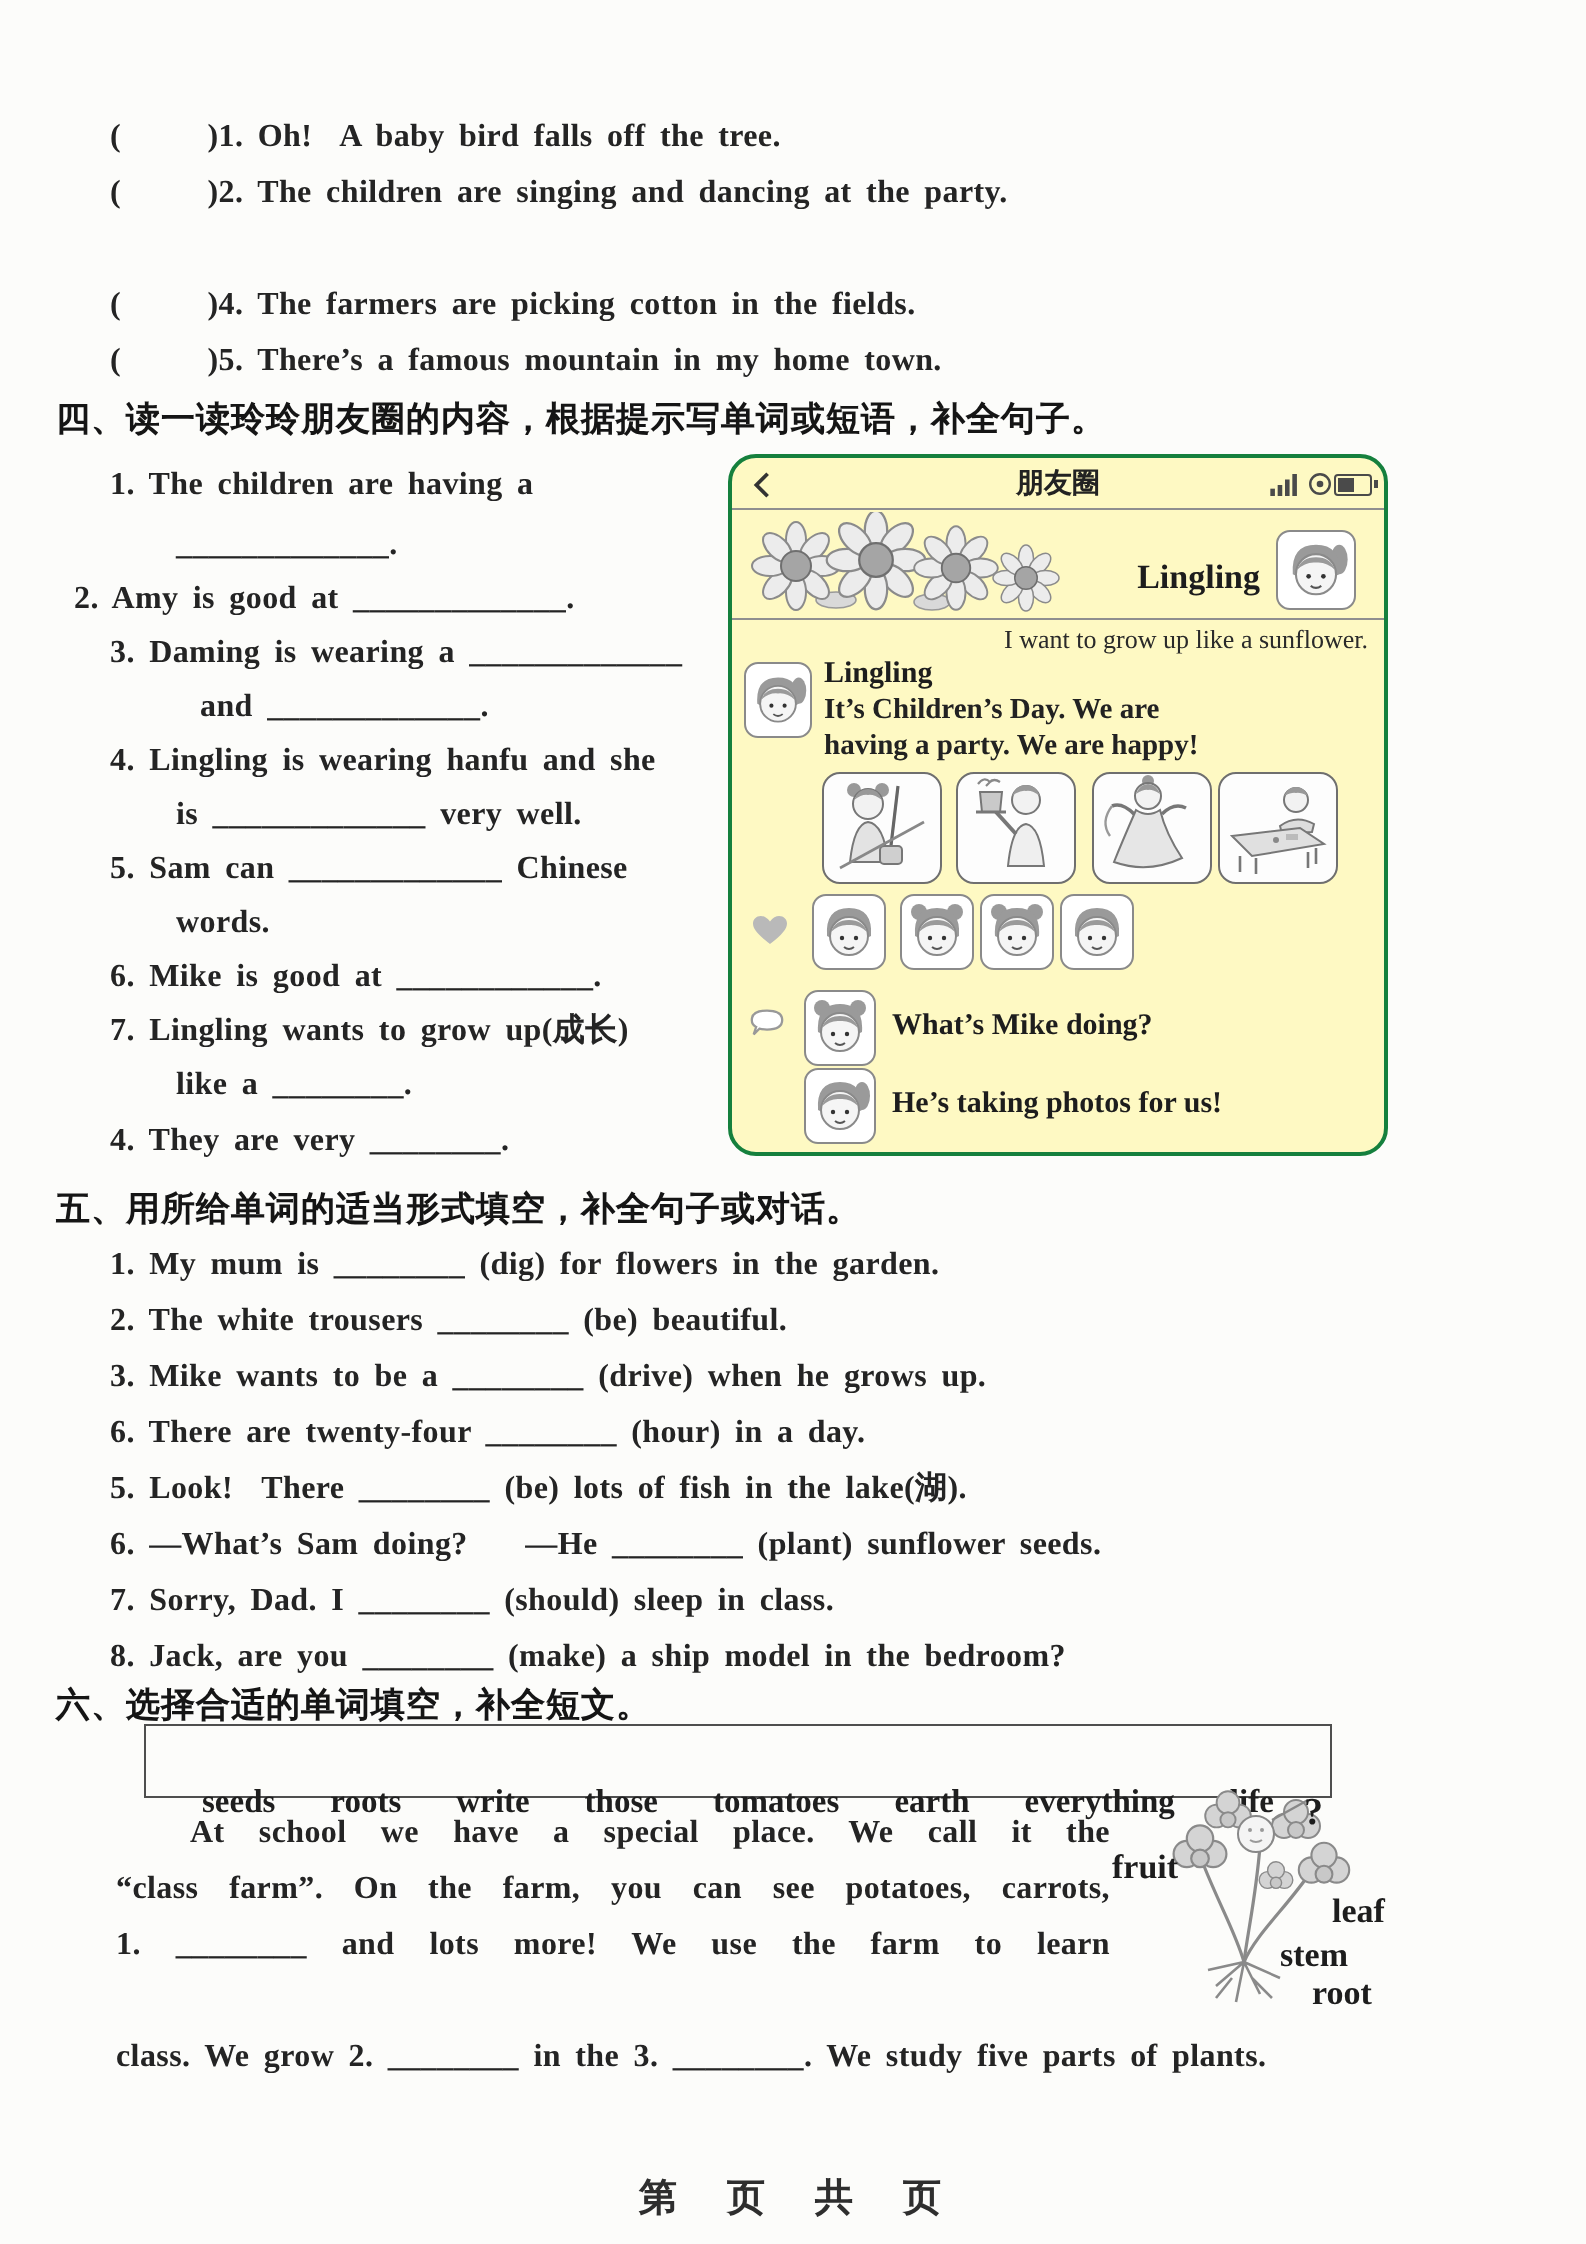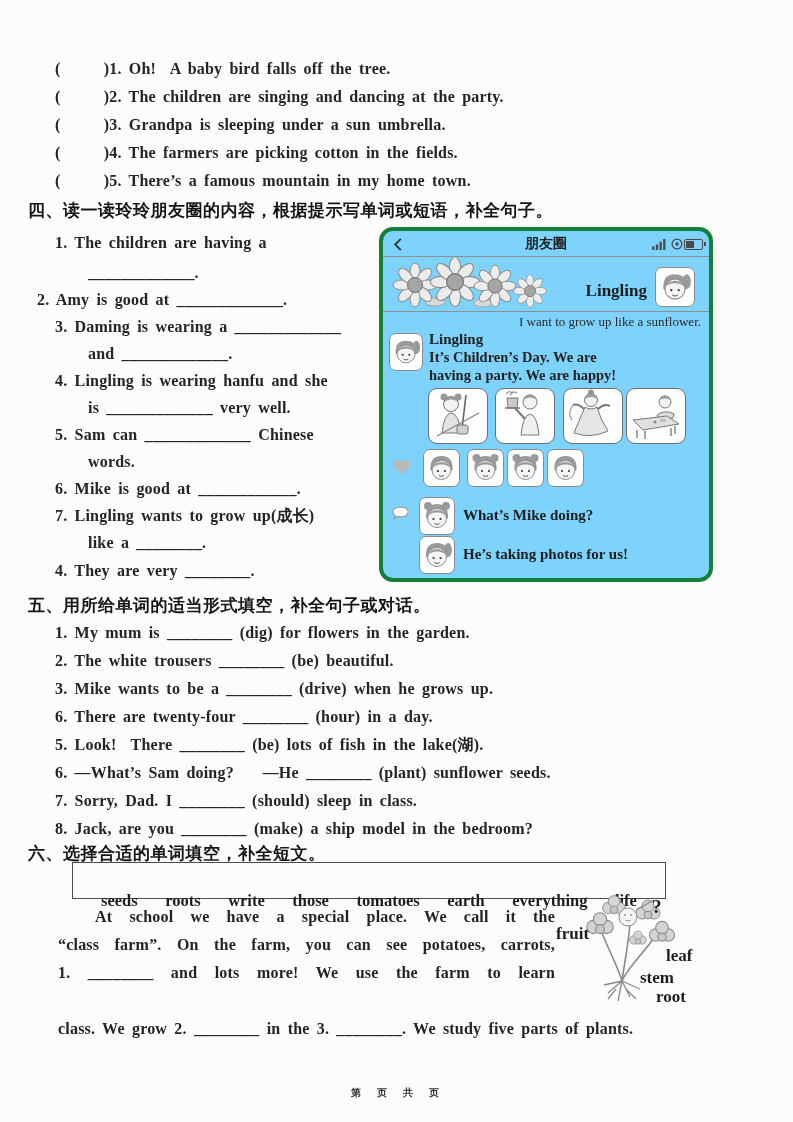--- a/index.html
+++ b/index.html
@@ -5,43 +5,43 @@
   html,body{margin:0;padding:0;background:#ffffff;}
   .page{position:relative;width:793px;height:1122px;background:#fcfcfa;overflow:hidden;
         font-family:"Liberation Serif","DejaVu Serif",serif;}
   .ln{position:absolute;white-space:pre;font-weight:700;font-size:16px;color:#242424;
       word-spacing:3px;letter-spacing:.2px;line-height:22px;}
   .hd{position:absolute;white-space:pre;font-family:"DejaVu Sans",sans-serif;font-weight:700;
       font-size:17px;color:#151515;letter-spacing:.5px;line-height:24px;}
   .it{}
   .just{white-space:normal;text-align:justify;text-align-last:justify;}
   
-  .phone{position:absolute;left:379px;top:227px;width:326px;height:347px;border:4px solid #15803d;
-         border-radius:14px;background:#7dd3fc;}
+  .phone{position:absolute;left:364px;top:227px;width:326px;height:347px;border:2px solid #15803d;
+         border-radius:14px;background:#fef9c3;}
   .p-abs{position:absolute;}
   .p-div{position:absolute;left:0;right:0;border-top:1.2px solid #8f8f8f;}
   .p-title{position:absolute;left:0;right:0;top:4px;text-align:center;
            font-family:"DejaVu Sans",sans-serif;font-weight:700;font-size:14px;color:#222;}
   .p-name{font-weight:700;font-size:17px;color:#1d1d1d;}
   .p-sig{font-weight:400;font-size:13px;color:#2a2a2a;white-space:pre;}
   .p-author{font-weight:700;font-size:15px;color:#1d1d1d;}
   .p-post{font-weight:700;font-size:14.5px;color:#222;white-space:pre;}
   .p-cmt{font-weight:700;font-size:15px;color:#1d1d1d;white-space:pre;}
   .avatar{position:absolute;border:1.4px solid #8a8a8a;border-radius:7px;background:#fff;overflow:hidden;}
   .photo{position:absolute;width:58px;height:54px;border:1.5px solid #6f6f6f;border-radius:9px;background:#fdfdfd;overflow:hidden;}
   .batt{position:absolute;width:17px;height:9px;border:1.3px solid #4a4a4a;border-radius:2px;}
   .batt i{position:absolute;left:1px;top:1px;bottom:1px;width:8px;background:#4a4a4a;}
   .batt:after{content:"";position:absolute;right:-4px;top:2px;width:2.5px;height:4px;background:#4a4a4a;}
   
   .bank{position:absolute;left:72px;top:862px;width:594px;height:37px;border:1.5px solid #4e4e4e;
         display:flex;align-items:center;justify-content:space-between;padding:0 28px;box-sizing:border-box;background:#fcfcfa;}
   .bank span{font-weight:700;font-size:16.5px;color:#1e1e1e;margin-top:40px;}
   .plbl{position:absolute;font-weight:700;font-size:17px;color:#1d1d1d;}
   .foot{position:absolute;left:0;right:0;top:1086px;text-align:center;font-family:"DejaVu Sans",sans-serif;
-        font-size:10px;font-weight:600;color:#2e2e2e;letter-spacing:3px;white-space:pre;}
+        font-size:19px;font-weight:600;color:#2e2e2e;letter-spacing:3px;white-space:pre;}
   svg{display:block;}
 </style>
 </head>
 <body>
 
 <svg width="0" height="0" style="position:absolute" aria-hidden="true">
   <defs>
     <g id="kid-boy">
       <path d="M6 20 Q5 6 17 6 Q29 6 28 20 L26 21 Q25 11 17 11 Q9 11 8 21 Z" fill="#9a9a9a"></path>
       <circle cx="17" cy="20" r="9.5" fill="#f5f5f5" stroke="#8a8a8a" stroke-width="1"></circle>
@@ -78,31 +78,30 @@
         <circle cx="0" cy="-7" r="6"></circle>
       <circle cx="0" cy="2" r="4" fill="#c8c8c8"></circle>
     </g>
   </defs>
 </svg>
 
 <div class="page">
 
   <div class="ln" style="left:55px;top:58px">(      )1. Oh!  A baby bird falls off the tree.</div>
   <div class="ln" style="left:55px;top:86px">(      )2. The children are singing and dancing at the party.</div>
-  <div class="ln" style="left:55px;top:114px">(      )3. Grandpa is sleeping under a sun umbrella.</div>
   <div class="ln" style="left:55px;top:142px">(      )4. The farmers are picking cotton in the fields.</div>
   <div class="ln" style="left:55px;top:170px">(      )5. There’s a famous mountain in my home town.</div>
 
   <div class="hd" style="left:28px;top:198px">四、读一读玲玲朋友圈的内容，根据提示写单词或短语，补全句子。</div>
 
   <div class="ln" style="left:55px;top:232px">1. The children are having a</div>
   <div class="ln" style="left:88px;top:262px">_____________.</div>
   <div class="ln" style="left:37px;top:289px">2. Amy is good at _____________.</div>
   <div class="ln" style="left:55px;top:316px">3. Daming is wearing a _____________</div>
-  <div class="ln" style="left:88px;top:343px">and _____________.</div>
+  <div class="ln" style="left:100px;top:343px">and _____________.</div>
   <div class="ln" style="left:55px;top:370px"><span>4. Lingling is wearing </span><span class="it">hanfu</span><span> and she</span></div>
   <div class="ln" style="left:88px;top:397px">is _____________ very well.</div>
   <div class="ln" style="left:55px;top:424px">5. Sam can _____________ Chinese</div>
   <div class="ln" style="left:88px;top:451px">words.</div>
   <div class="ln" style="left:55px;top:478px">6. Mike is good at ____________.</div>
   <div class="ln" style="left:55px;top:505px">7. Lingling wants to grow up(成长)</div>
   <div class="ln" style="left:88px;top:532px">like a ________.</div>
   <div class="ln" style="left:55px;top:560px">4. They are very ________.</div>
 
   <div class="phone">

